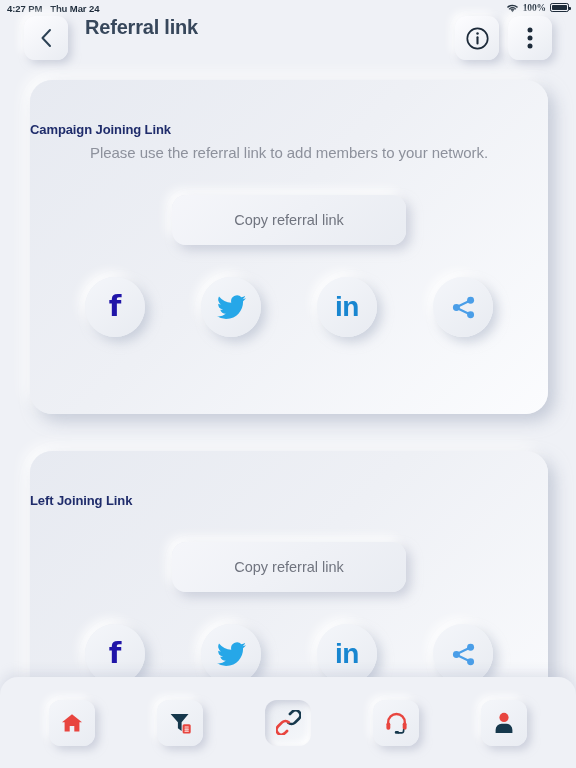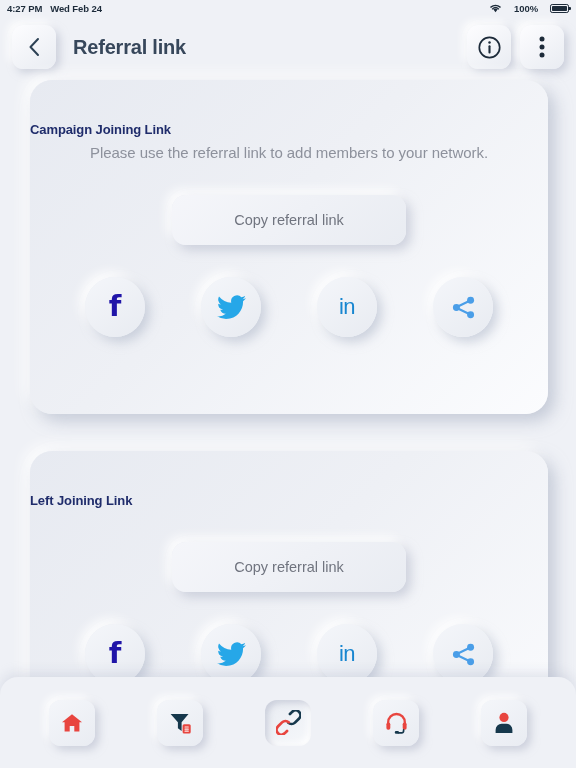--- a/index.html
+++ b/index.html
@@ -18,39 +18,39 @@
   
   .statusbar {
     position:absolute; top:0; left:0;
     width:576px; height:16px;
     display:flex; align-items:center; justify-content:space-between;
     padding:0 7px;
     font-size:9.5px; font-weight:bold; color:#1d2b3a;
     letter-spacing:-0.1px;
   }
   .sb-left { display:flex; align-items:center; gap:8px; }
-  .sb-right { display:flex; align-items:center; gap:12px; }
+  .sb-right { display:flex; gap:4px;font-family:Liberation Serif, serif; }
   .wifi-ic { display:block; }
   .battery {
     width:19px; height:9px;
     border:1.2px solid #1d2b3a; border-radius:2.2px;
     position:relative; padding:1px;
   }
   .battery::after{
     content:""; position:absolute; right:-3px; top:2.6px;
     width:1.8px; height:3.4px; background:#1d2b3a; border-radius:0 1px 1px 0;
   }
   .battery i { display:block; height:100%; width:100%; background:#1d2b3a; border-radius:0.8px; }
 
   
   .header {
     position:absolute; top:16px; left:0;
     width:576px; height:62px;
-    display:flex; align-items:center;
-    padding:0 12px;
+    display:flex; 
+    padding:0 24px;
   }
   .icon-btn {
     width:44px; height:44px;
     border-radius:11px;
     background:linear-gradient(145deg,#fdfdff,#e9ecf2);
     box-shadow: 4px 4px 9px rgba(174,181,199,0.55), -4px -4px 9px rgba(255,255,255,0.95);
     display:flex; align-items:center; justify-content:center;
     flex:none;
   }
   .page-title {
@@ -100,21 +100,21 @@
     box-shadow: 5px 5px 11px rgba(172,180,198,0.55), -5px -5px 11px rgba(255,255,255,0.95);
     display:flex; align-items:center; justify-content:center;
   }
   .fb-glyph {
     font-family:"DejaVu Sans", sans-serif;
     font-size:29px; font-weight:bold; color:#2015a8;
     line-height:1; transform:translateY(-1px);
   }
   .li-glyph {
     font-family:"Liberation Sans", sans-serif;
-    font-size:22px; font-weight:normal; color:#1886d0;
+    font-size:28px; font-weight:bold; color:#1886d0;
     line-height:1; letter-spacing:-0.5px;
   }
 
   
   .bottomnav {
     position:absolute; left:0; bottom:0;
     width:576px; height:91px;
     background:#eff1f6;
     border-radius:18px 18px 0 0;
     box-shadow: 0 -4px 12px rgba(172,180,198,0.30);
@@ -134,21 +134,21 @@
   .clip { overflow:hidden; }
 </style>
 </head>
 <body>
 
 <div id="app">
 
   <div class="statusbar">
     <div class="sb-left">
       <span>4:27 PM</span>
-      <span>Wed Feb 24</span>
+      <span>Thu Mar 24</span>
     </div>
     <div class="sb-right">
       <svg class="wifi-ic" width="13" height="10" viewBox="0 0 13 10">
         <path d="M6.5 9.2 L4.3 6.3 a3.6 3.6 0 0 1 4.4 0 Z" fill="#1d2b3a"></path>
         <path d="M1.9 4.1 a7 7 0 0 1 9.2 0" stroke="#1d2b3a" stroke-width="1.4" fill="none" stroke-linecap="round"></path>
         <path d="M3.4 5.9 a4.7 4.7 0 0 1 6.2 0" stroke="#1d2b3a" stroke-width="1.3" fill="none" stroke-linecap="round"></path>
       </svg>
       <span>100%</span>
       <span class="battery">
           <i></i>

